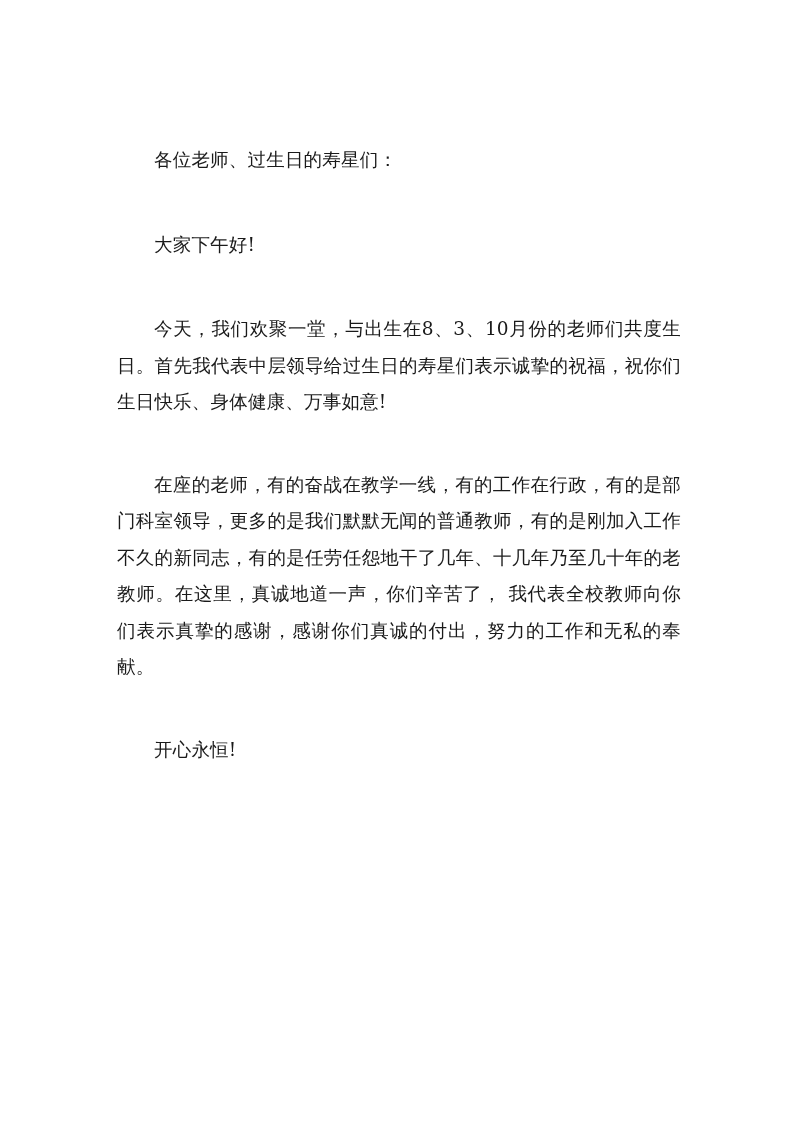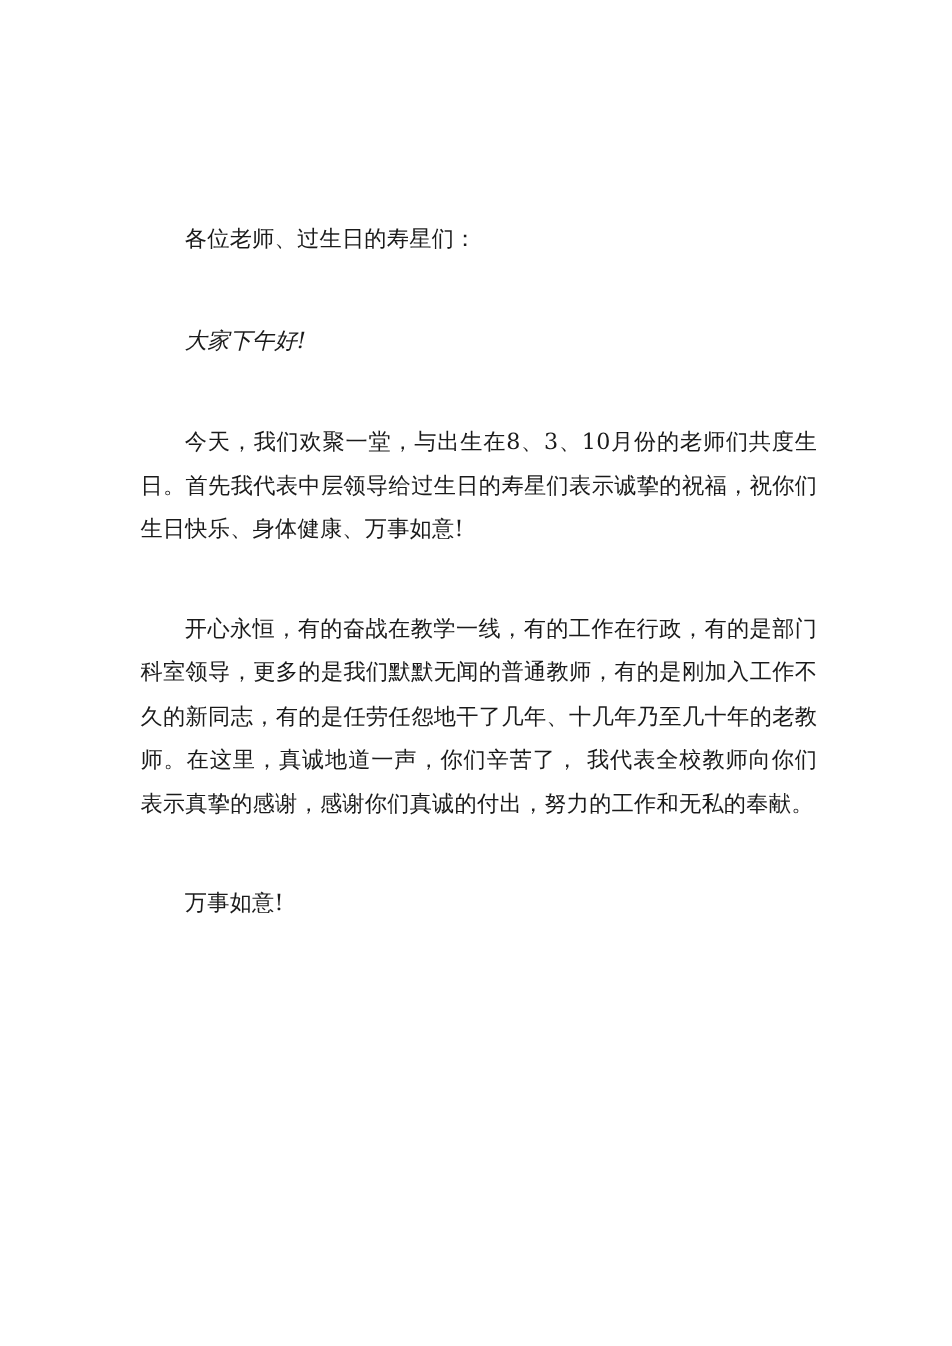--- a/index.html
+++ b/index.html
@@ -13,39 +13,38 @@
       position: relative;
       overflow: hidden;
       font-family: "DejaVu Serif", "Liberation Serif", serif;
       color: #1a1a1a;
     }
     .page {
       position: absolute;
       left: 117px;
       top: 142px;
       width: 564px;
-      margin-top: 40px;
     }
     .para {
       font-size: 18.5px;
       line-height: 36.5px;
       margin: 0;
       text-indent: 37px;
       text-align: justify;
       letter-spacing: 0.2px;
       word-break: break-all;
     }
     .gap-salute { margin-bottom: 48px; }
-    .gap-greet { margin-bottom: 48px; font-style: italic; }
+    .gap-greet { margin-bottom: 48px; }
     .gap-p1 { margin-bottom: 46px; }
     .gap-p2 { margin-bottom: 46px; }
     .gap-p3 { margin-bottom: 46px; }
   </style>
 </head>
 <body>
 
 <div class="page">
   <p class="para gap-salute">各位老师、过生日的寿星们：</p>
   <p class="para gap-greet">大家下午好!</p>
   <p class="para gap-p1">今天，我们欢聚一堂，与出生在8、3、10月份的老师们共度生日。首先我代表中层领导给过生日的寿星们表示诚挚的祝福，祝你们生日快乐、身体健康、万事如意!</p>
-  <p class="para gap-p2">开心永恒，有的奋战在教学一线，有的工作在行政，有的是部门科室领导，更多的是我们默默无闻的普通教师，有的是刚加入工作不久的新同志，有的是任劳任怨地干了几年、十几年乃至几十年的老教师。在这里，真诚地道一声，你们辛苦了， 我代表全校教师向你们表示真挚的感谢，感谢你们真诚的付出，努力的工作和无私的奉献。</p>
-  <p class="para">万事如意!</p>
+  <p class="para gap-p2">在座的老师，有的奋战在教学一线，有的工作在行政，有的是部门科室领导，更多的是我们默默无闻的普通教师，有的是刚加入工作不久的新同志，有的是任劳任怨地干了几年、十几年乃至几十年的老教师。在这里，真诚地道一声，你们辛苦了， 我代表全校教师向你们表示真挚的感谢，感谢你们真诚的付出，努力的工作和无私的奉献。</p>
+  <p class="para">开心永恒!</p>
 </div>
 
 </body></html>

